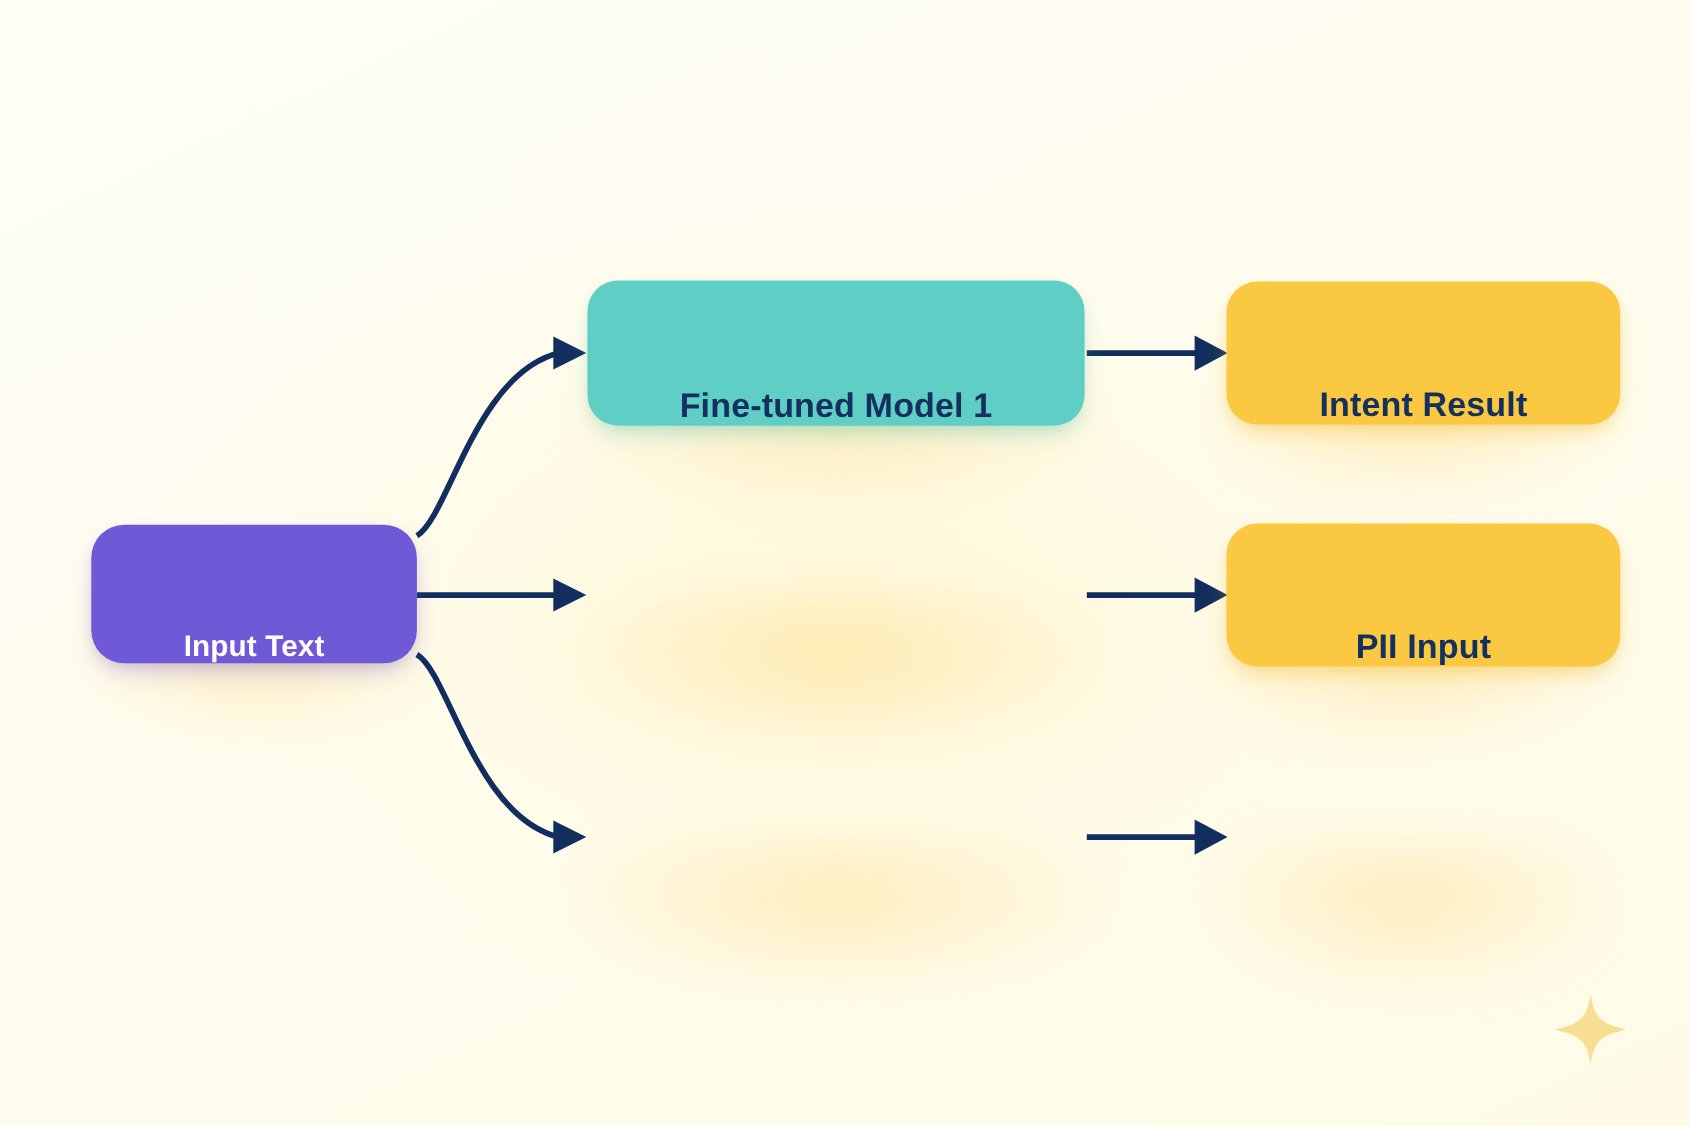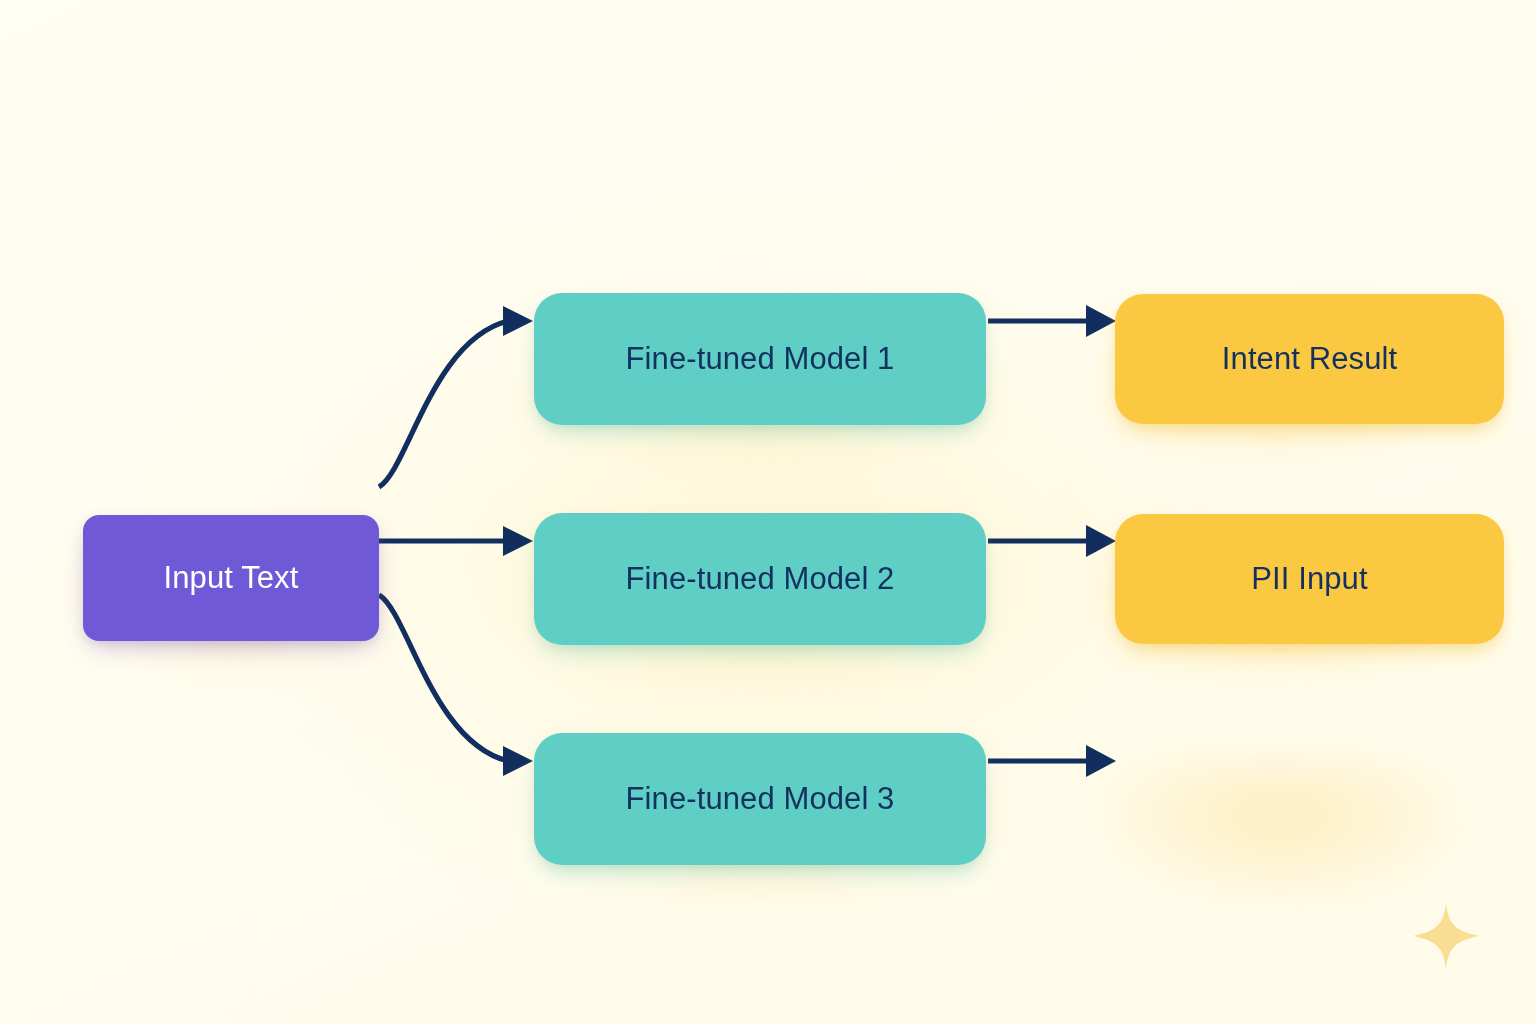--- a/index.html
+++ b/index.html
@@ -23,53 +23,52 @@
     border-radius:46px;
     background:radial-gradient(ellipse at 50% 40%, rgba(250,205,85,0.30) 0%, rgba(252,216,120,0.16) 45%, rgba(255,248,220,0) 78%);
     filter:blur(18px);
     pointer-events:none;
   }
 
   
   .node {
     position:absolute;
     display:flex;
-    align-items:center;
+    align-items:flex-end;
     justify-content:center;
     text-align:center;
     border-radius:28px;
-    font-weight:normal;
+    font-weight:bold;
     letter-spacing:0.1px;
     line-height:1.15;
     z-index:4;
-    margin-top:38px;
   }
   .node-label { display:block; }
 
   .node-input {
     left:83px; top:477px; width:296px; height:126px;
     background:#7059D6;
     color:#FFFFFF;
-    font-size:31px;
-    border-radius:16px;
+    font-size:27px;
+    border-radius:30px;
     box-shadow:0 10px 26px -8px rgba(112,89,214,0.45), 0 3px 8px rgba(150,120,40,0.10);
   }
   .node-model {
     left:534px; width:452px; height:132px;
     background:#5FCFC6;
     color:#14305F;
     font-size:31px;
     box-shadow:0 12px 26px -10px rgba(95,207,198,0.55), 0 4px 10px rgba(180,150,60,0.10);
   }
   .node-model.r1 { top:255px; }
   .node-model.r2 { top:475px; }
   .node-model.r3 { top:695px; }
 
   .node-result {
-    left:1115px; width:389px; height:130px;
+    left:1115px; width:358px; height:130px;
     background:#FBC841;
     color:#14305F;
     font-size:31px;
     box-shadow:0 12px 26px -10px rgba(251,200,65,0.60), 0 4px 10px rgba(190,155,50,0.12);
   }
   .node-result.r1 { top:256px; }
   .node-result.r2 { top:476px; }
   .node-result.r3 { top:696px; }
 
   
@@ -134,26 +133,20 @@
     </g>
   </svg>
 
   <div class="node node-input">
     <span class="node-label">Input Text</span>
   </div>
 
   <div class="node node-model r1">
     <span class="node-label">Fine-tuned Model 1</span>
   </div>
-  <div class="node node-model r2">
-    <span class="node-label">Fine-tuned Model 2</span>
-  </div>
-  <div class="node node-model r3">
-    <span class="node-label">Fine-tuned Model 3</span>
-  </div>
 
   <div class="node node-result r1">
     <span class="node-label">Intent Result</span>
   </div>
   <div class="node node-result r2">
     <span class="node-label">PII Input</span>
   </div>
 
   <svg class="sparkle" viewBox="0 0 100 100">
     <path d="M50 2 C54 30 60 42 98 50 C60 58 54 70 50 98 C46 70 40 58 2 50 C40 42 46 30 50 2 Z" fill="#F8DE93"></path>

